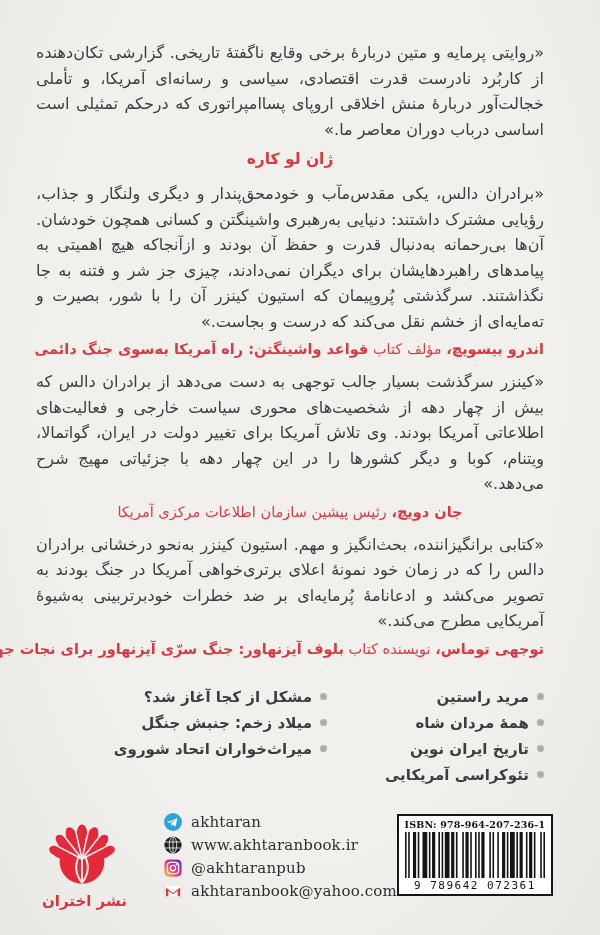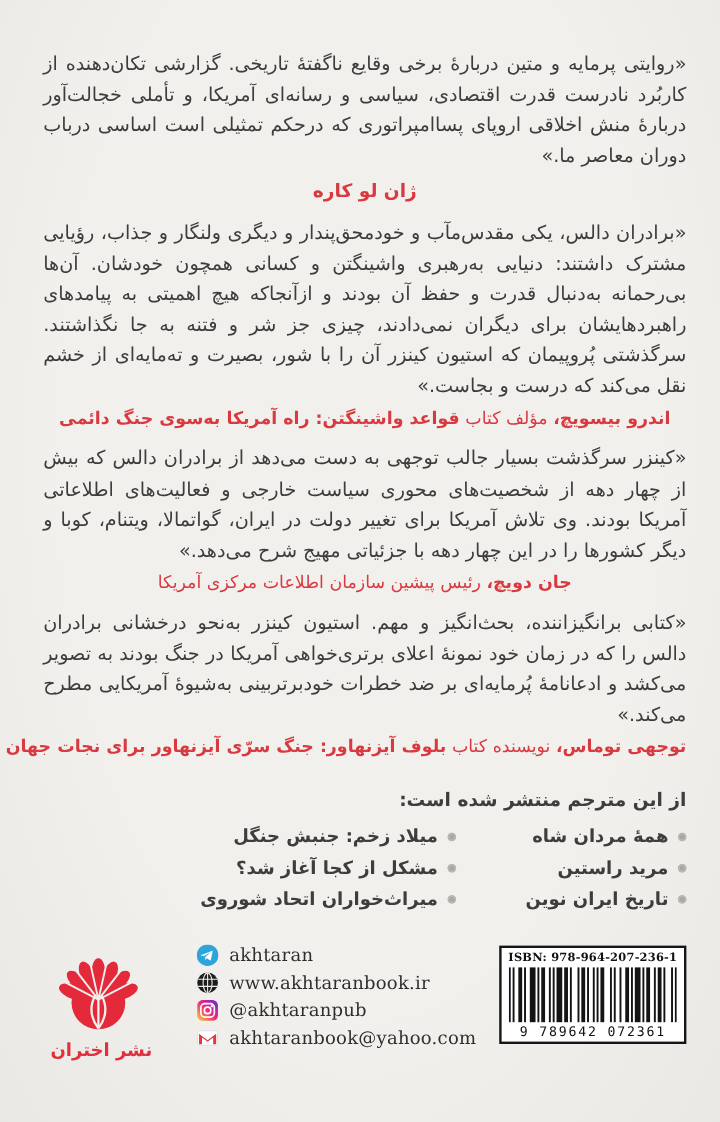--- a/index.html
+++ b/index.html
@@ -5,21 +5,21 @@
   html,body{margin:0;padding:0;}
   body{
     width:600px;height:935px;
     background:#e9e7e4;
     font-family:"DejaVu Sans",sans-serif;
     overflow:hidden;
   }
   .page{
     width:600px;height:935px;
     box-sizing:border-box;
-    padding:40px 28px 18px 36px;
+    padding:40px 56px 18px 36px;
     background:radial-gradient(ellipse at 50% 40%, #f2f0ec 60%, #eae8e4 100%);
     direction:rtl;
     color:#3d3d3d;
     overflow:hidden;
   }
   .quote{
     font-size:16px;
     line-height:25.5px;
     text-align:justify;
     margin:0;
@@ -152,44 +152,47 @@
   </div>
 
   <p class="quote">«کتابی برانگیزاننده، بحث‌انگیز و مهم. استیون کینزر به‌نحو درخشانی برادران دالس را که در زمان خود نمونهٔ اعلای برتری‌خواهی آمریکا در جنگ بودند به تصویر می‌کشد و ادعانامهٔ پُرمایه‌ای بر ضد خطرات خودبرتربینی به‌شیوهٔ آمریکایی مطرح می‌کند.»</p>
   <div class="attribution">
     <span class="name">توجهی توماس،</span>
     <span class="role">نویسنده کتاب</span>
     <span class="work">بلوف آیزنهاور: جنگ سرّی آیزنهاور برای نجات جهان</span>
   </div>
 
   <div class="publications">
-    <div class="pub-header">از این مترجم منتشر شده است:</div>
     <div class="pub-columns">
       <ul class="pub-col">
         <li>
             <span class="bullet"></span>
+            <span>مرید راستین</span>
+          </li>
+        <li>
+            <span class="bullet"></span>
             <span>همهٔ مردان شاه</span>
           </li>
         <li>
             <span class="bullet"></span>
-            <span>مرید راستین</span>
-          </li>
-        <li>
-            <span class="bullet"></span>
             <span>تاریخ ایران نوین</span>
+          </li>
+        <li>
+            <span class="bullet"></span>
+            <span>تئوکراسی آمریکایی</span>
           </li>
       </ul>
       <ul class="pub-col">
         <li>
             <span class="bullet"></span>
+            <span>مشکل از کجا آغاز شد؟</span>
+          </li>
+        <li>
+            <span class="bullet"></span>
             <span>میلاد زخم: جنبش جنگل</span>
-          </li>
-        <li>
-            <span class="bullet"></span>
-            <span>مشکل از کجا آغاز شد؟</span>
           </li>
         <li>
             <span class="bullet"></span>
             <span>میراث‌خواران اتحاد شوروی</span>
           </li>
       </ul>
     </div>
   </div>
 
   <div class="footer">

